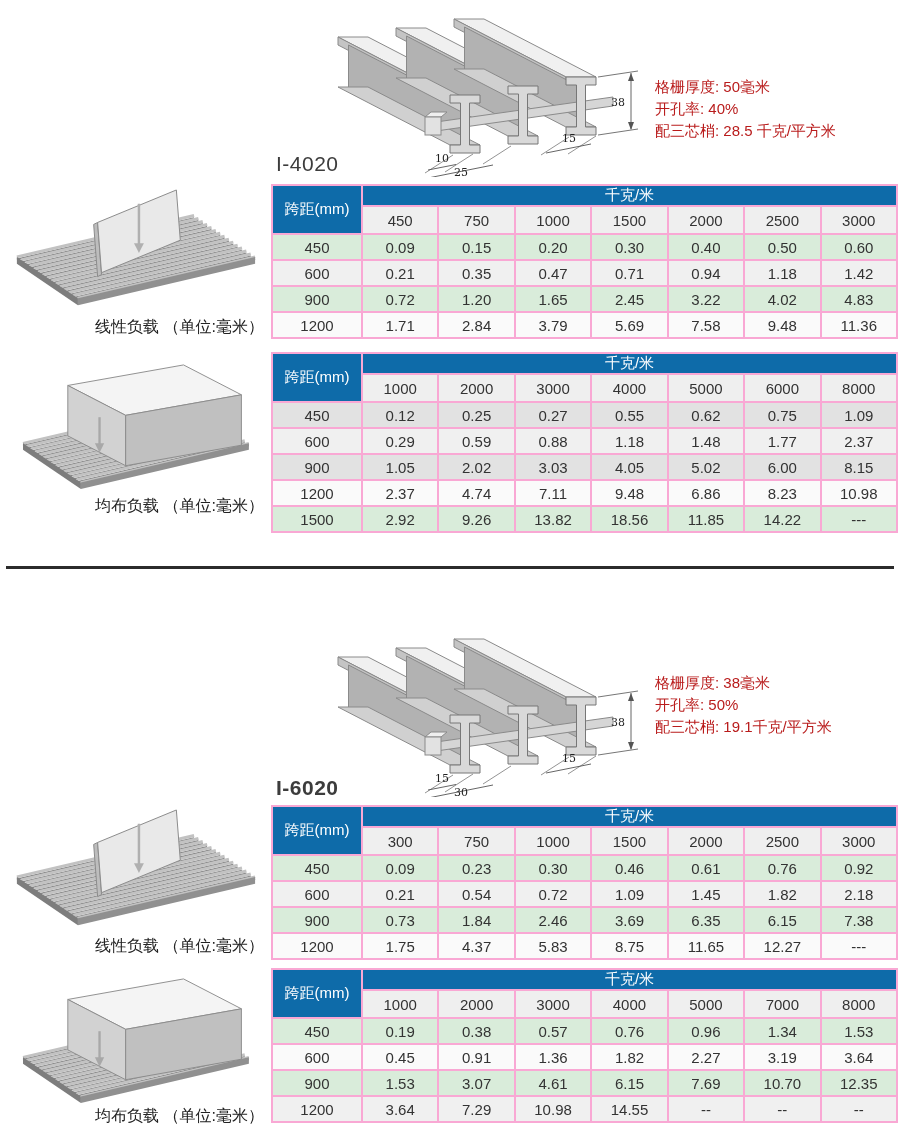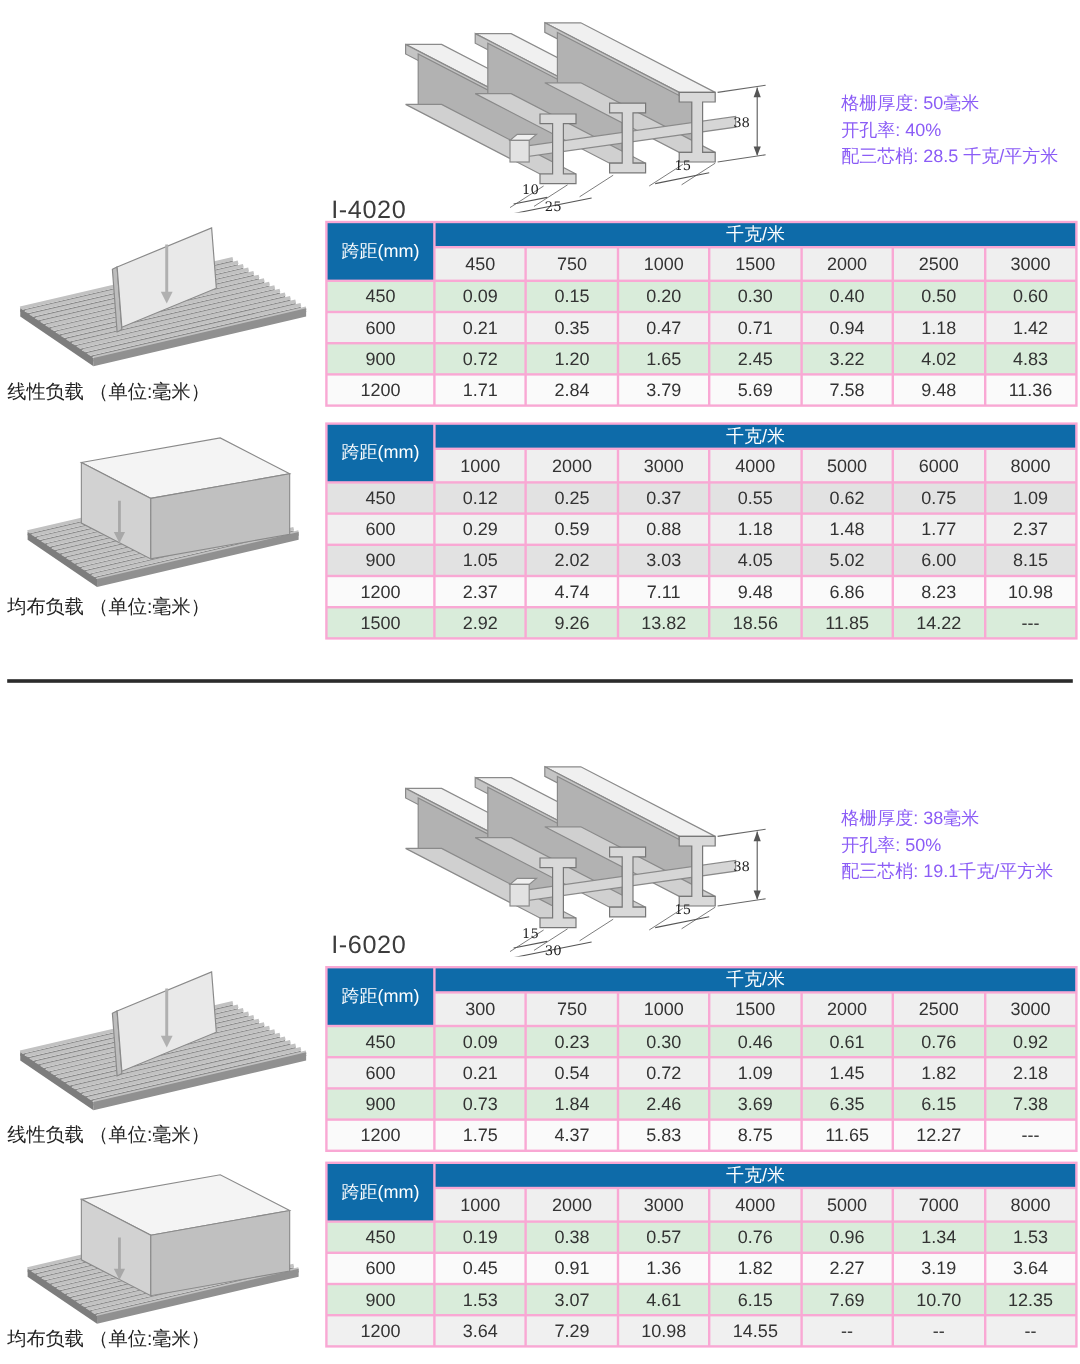--- a/index.html
+++ b/index.html
@@ -3,22 +3,22 @@
 <meta charset="utf-8">
 <style>
   html,body{margin:0;padding:0;}
   body{
     width:900px;height:1137px;position:relative;background:#ffffff;
     font-family:"Liberation Sans","DejaVu Sans",sans-serif;color:#333;
     overflow:hidden;
   }
   .abs{position:absolute;}
   .model-label{font-size:21px;color:#3c3c3c;letter-spacing:.5px;}
-  .specs{font-size:15px;color:#8b5cf6;line-height:22px;white-space:nowrap;margin-left:46px;}
-  .caption{font-size:16px;color:#222;text-align:left;width:258px;}
+  .specs{font-size:15px;color:#b91c1c;line-height:22px;white-space:nowrap;}
+  .caption{font-size:16px;color:#222;text-align:right;width:258px;}
   .divider{background:#2b2b2b;height:3px;}
 
   table.load-table{
     border-collapse:separate;border-spacing:2px;table-layout:fixed;
     width:627px;background:#f9a8d4;
   }
   table.load-table th,table.load-table td{
     text-align:center;padding:0;font-weight:normal;overflow:hidden;
   }
   th.corner{background:#0e6ba9;color:#fff;font-size:15px;width:88px;}
@@ -84,21 +84,21 @@
   <line x1="221" y1="148" x2="266" y2="139" stroke="#555" stroke-width="0.9"></line>
   <text class="dim" x="244" y="137" text-anchor="middle">15</text>
 </svg>
 
 <div class="abs specs" style="left:655px;top:76px;">
   <div>格栅厚度: 50毫米</div>
   <div>开孔率: 40%</div>
   <div>配三芯梢: 28.5 千克/平方米</div>
 </div>
 
-<div class="abs model-label" style="left:276px;top:164px;">I-4020</div>
+<div class="abs model-label" style="left:276px;top:152px;">I-4020</div>
 
 <svg class="abs" style="left:6px;top:188px;" width="258" height="126" viewBox="0 0 260 128">
   <g class="bars">
       <line x1="10" y1="72.4" x2="190" y2="30.4" stroke="#878787" stroke-width="1.6"></line>
       <line x1="10" y1="70" x2="190" y2="28" stroke="#c2c2c2" stroke-width="3"></line>
       <line x1="14.43" y1="75.4" x2="194.43" y2="33.4" stroke="#878787" stroke-width="1.6"></line>
       <line x1="14.43" y1="73" x2="194.43" y2="31" stroke="#c2c2c2" stroke-width="3"></line>
       <line x1="18.86" y1="78.4" x2="198.86" y2="36.4" stroke="#878787" stroke-width="1.6"></line>
       <line x1="18.86" y1="76" x2="198.86" y2="34" stroke="#c2c2c2" stroke-width="3"></line>
       <line x1="23.29" y1="81.4" x2="203.29" y2="39.4" stroke="#878787" stroke-width="1.6"></line>
@@ -251,21 +251,21 @@
         <th class="colhead">5000</th>
         <th class="colhead">6000</th>
         <th class="colhead">8000</th>
       </tr>
     </thead>
     <tbody>
       <tr class="row-gray">
         <td>450</td>
         <td>0.12</td>
         <td>0.25</td>
-        <td>0.37</td>
+        <td>0.27</td>
         <td>0.55</td>
         <td>0.62</td>
         <td>0.75</td>
         <td>1.09</td>
       </tr>
       <tr class="row-light">
         <td>600</td>
         <td>0.29</td>
         <td>0.59</td>
         <td>0.88</td>
@@ -346,21 +346,21 @@
   <line x1="221" y1="148" x2="266" y2="139" stroke="#555" stroke-width="0.9"></line>
   <text class="dim" x="244" y="137" text-anchor="middle">15</text>
 </svg>
 
 <div class="abs specs" style="left:655px;top:672px;">
   <div>格栅厚度: 38毫米</div>
   <div>开孔率: 50%</div>
   <div>配三芯梢: 19.1千克/平方米</div>
 </div>
 
-<div class="abs model-label" style="left:276px;top:776px;">I-6020</div>
+<div class="abs model-label" style="left:276px;top:776px;font-weight:bold;">I-6020</div>
 
 <svg class="abs" style="left:6px;top:808px;" width="258" height="126" viewBox="0 0 260 128">
   <g class="bars">
       <line x1="10" y1="72.4" x2="190" y2="30.4" stroke="#878787" stroke-width="1.6"></line>
       <line x1="10" y1="70" x2="190" y2="28" stroke="#c2c2c2" stroke-width="3"></line>
       <line x1="14.43" y1="75.4" x2="194.43" y2="33.4" stroke="#878787" stroke-width="1.6"></line>
       <line x1="14.43" y1="73" x2="194.43" y2="31" stroke="#c2c2c2" stroke-width="3"></line>
       <line x1="18.86" y1="78.4" x2="198.86" y2="36.4" stroke="#878787" stroke-width="1.6"></line>
       <line x1="18.86" y1="76" x2="198.86" y2="34" stroke="#c2c2c2" stroke-width="3"></line>
       <line x1="23.29" y1="81.4" x2="203.29" y2="39.4" stroke="#878787" stroke-width="1.6"></line>

